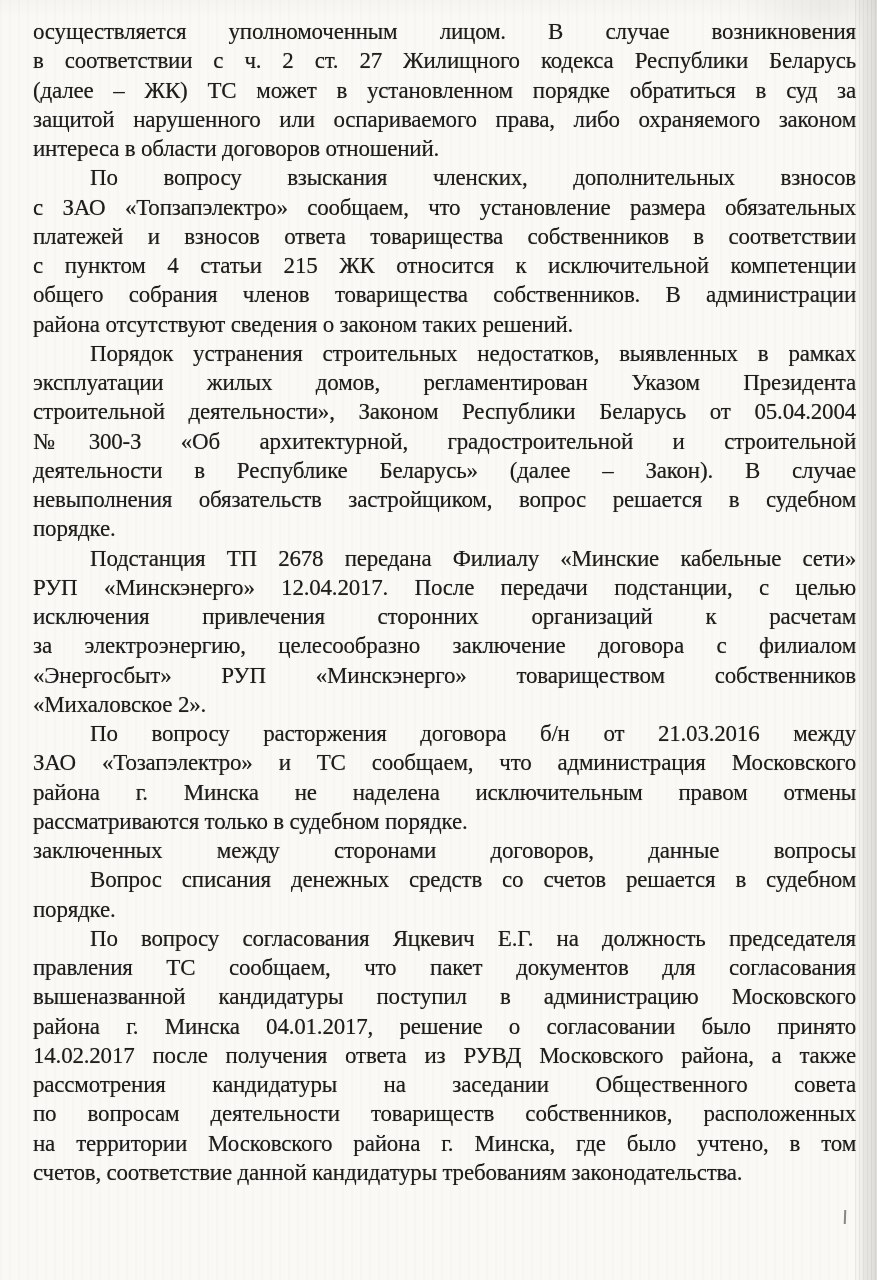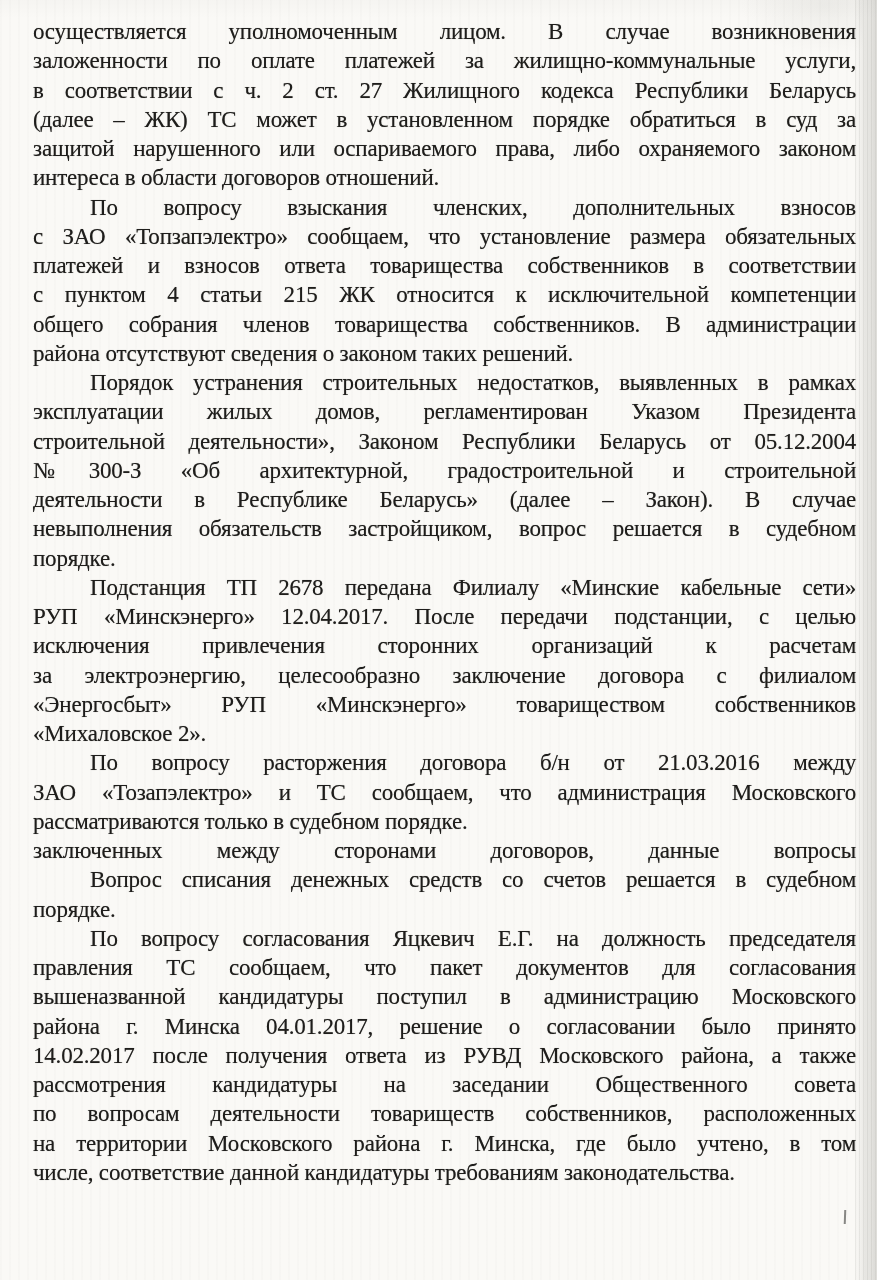--- a/index.html
+++ b/index.html
@@ -83,55 +83,55 @@
   .line.last { text-align-last: left; }
 </style>
 </head>
 <body>
 
 <div class="page">
   <div class="scan-streaks"></div>
   <div class="corner-smudge"></div>
   <div class="textblock" id="textblock">
       <div class="line">осуществляется уполномоченным лицом. В случае возникновения</div>
-      <div class="line">заложенности по оплате платежей за жилищно-коммунальные услуги,</div>
       <div class="line">в&nbsp;соответствии с ч. 2 ст. 27 Жилищного кодекса Республики Беларусь</div>
       <div class="line">(далее – ЖК) ТС может в&nbsp;установленном порядке обратиться в суд за</div>
       <div class="line">защитой нарушенного или оспариваемого права, либо охраняемого законом</div>
       <div class="line last">интереса в области договоров отношений.</div>
       <div class="line indent">По вопросу взыскания членских, дополнительных взносов</div>
       <div class="line">с&nbsp;ЗАО «Топзапэлектро» сообщаем, что установление размера обязательных</div>
       <div class="line">платежей и взносов ответа товарищества собственников в соответствии</div>
       <div class="line">с&nbsp;пунктом 4 статьи 215 ЖК относится к исключительной компетенции</div>
       <div class="line">общего собрания членов товарищества собственников. В администрации</div>
       <div class="line last">района отсутствуют сведения о законом таких решений.</div>
       <div class="line indent">Порядок устранения строительных недостатков, выявленных в рамках</div>
       <div class="line">эксплуатации жилых домов, регламентирован Указом Президента</div>
-      <div class="line">строительной деятельности», Законом Республики Беларусь от 05.12.2004</div>
+      <div class="line">строительной деятельности», Законом Республики Беларусь от 05.04.2004</div>
       <div class="line">№300-З «Об архитектурной, градостроительной и строительной</div>
       <div class="line">деятельности в Республике Беларусь» (далее – Закон). В случае</div>
       <div class="line">невыполнения обязательств застройщиком, вопрос решается в судебном</div>
       <div class="line last">порядке.</div>
       <div class="line indent">Подстанция ТП 2678 передана Филиалу «Минские кабельные сети»</div>
       <div class="line">РУП&nbsp;«Минскэнерго» 12.04.2017. После передачи подстанции, с целью</div>
       <div class="line">исключения привлечения сторонних организаций к&nbsp;расчетам</div>
       <div class="line">за&nbsp;электроэнергию, целесообразно заключение договора с филиалом</div>
       <div class="line">«Энергосбыт» РУП&nbsp;«Минскэнерго» товариществом собственников</div>
       <div class="line last">«Михаловское&nbsp;2».</div>
       <div class="line indent">По вопросу расторжения договора б/н от 21.03.2016 между</div>
       <div class="line">ЗАО&nbsp;«Тозапэлектро» и ТС сообщаем, что администрация Московского</div>
+      <div class="line">района г.&nbsp;Минска не наделена исключительным правом отмены</div>
       <div class="line last">рассматриваются только в судебном порядке.</div>
       <div class="line">заключенных между сторонами договоров, данные вопросы</div>
       <div class="line indent">Вопрос списания денежных средств со счетов решается в судебном</div>
       <div class="line last">порядке.</div>
       <div class="line indent">По вопросу согласования Яцкевич Е.Г. на должность председателя</div>
       <div class="line">правления ТС сообщаем, что пакет документов для согласования</div>
       <div class="line">вышеназванной кандидатуры поступил в администрацию Московского</div>
       <div class="line">района г. Минска 04.01.2017, решение о согласовании было принято</div>
       <div class="line">14.02.2017 после получения ответа из РУВД Московского района, а также</div>
       <div class="line">рассмотрения кандидатуры на заседании Общественного совета</div>
       <div class="line">по&nbsp;вопросам деятельности товариществ собственников, расположенных</div>
       <div class="line">на&nbsp;территории Московского района г. Минска, где было учтено, в том</div>
-      <div class="line last">числе, соответствие данной кандидатуры требованиям законодательства.</div>
+      <div class="line last">счетов, соответствие данной кандидатуры требованиям законодательства.</div>
     </div>
   <div class="edge-shade"></div>
   <div class="artifact-mark"></div>
 </div>
 
 </body></html>

